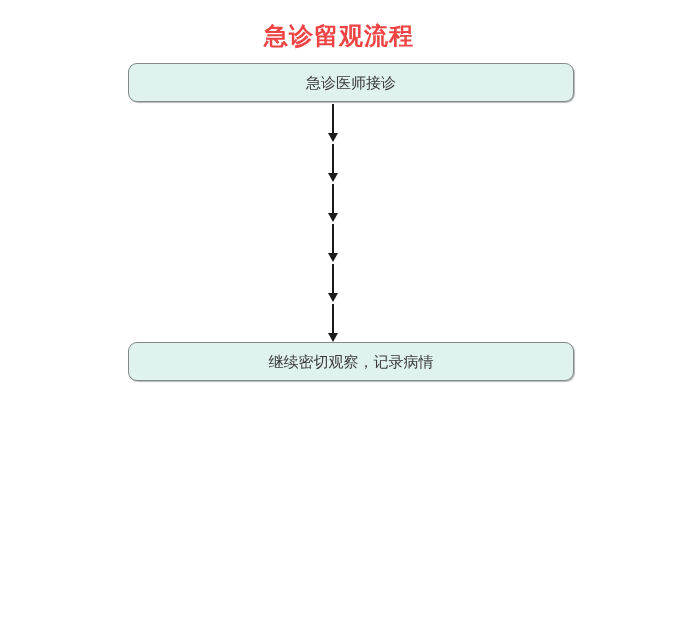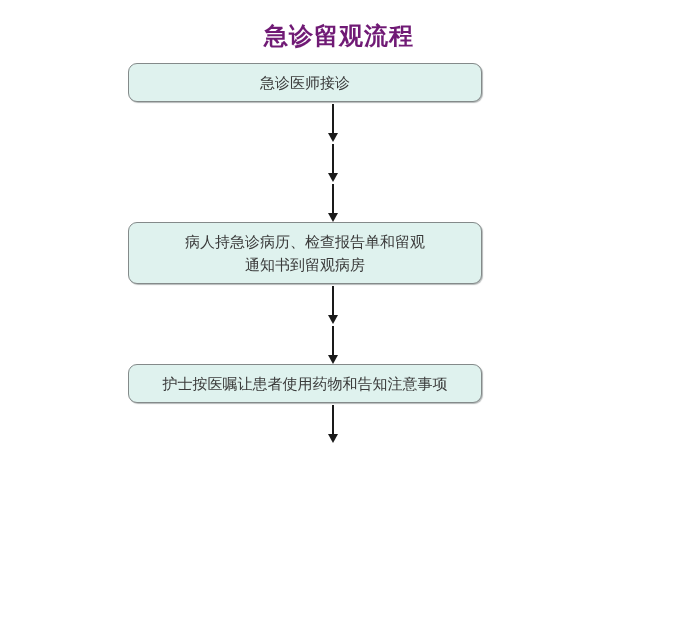--- a/index.html
+++ b/index.html
@@ -17,33 +17,33 @@
     height: 619px;
     background: #ffffff;
   }
   .title {
     margin: 0;
     padding-top: 20px;
     width: 678px;
     text-align: center;
     font-size: 24px;
     font-weight: bold;
-    color: #701a75;
+    color: #ef4444;
     letter-spacing: 1px;
   }
   .flow {
     width: 410px;
     margin-left: 128px;
     margin-top: 11px;
     display: flex;
     flex-direction: column;
   }
   .box {
     box-sizing: border-box;
-    width: 354px;
+    width: 446px;
     min-height: 38px;
     background: #DFF2EE;
     border: 1px solid #848A8A;
     border-radius: 9px;
     box-shadow: 1px 1px 1px rgba(90, 100, 100, 0.45);
     display: flex;
     align-items: center;
     justify-content: center;
     padding: 7px 14px;
   }
@@ -99,40 +99,36 @@
       <span class="shaft"></span>
       <span class="head"></span>
     </div>
 
 
     <div class="arrow">
       <span class="shaft"></span>
       <span class="head"></span>
     </div>
 
-    <div class="box">
-      <span class="label">病人持急诊病历、检查报告单和留观
-通知书到留观病房</span>
+
+    <div class="arrow">
+      <span class="shaft"></span>
+      <span class="head"></span>
     </div>
+
 
     <div class="arrow">
       <span class="shaft"></span>
       <span class="head"></span>
     </div>
 
 
     <div class="arrow">
       <span class="shaft"></span>
       <span class="head"></span>
     </div>
 
     <div class="box">
-      <span class="label">护士按医嘱让患者使用药物和告知注意事项</span>
+      <span class="label">继续密切观察，记录病情</span>
     </div>
-
-    <div class="arrow">
-      <span class="shaft"></span>
-      <span class="head"></span>
-    </div>
-
 
   </div>
 </div>
 
 </body></html>

